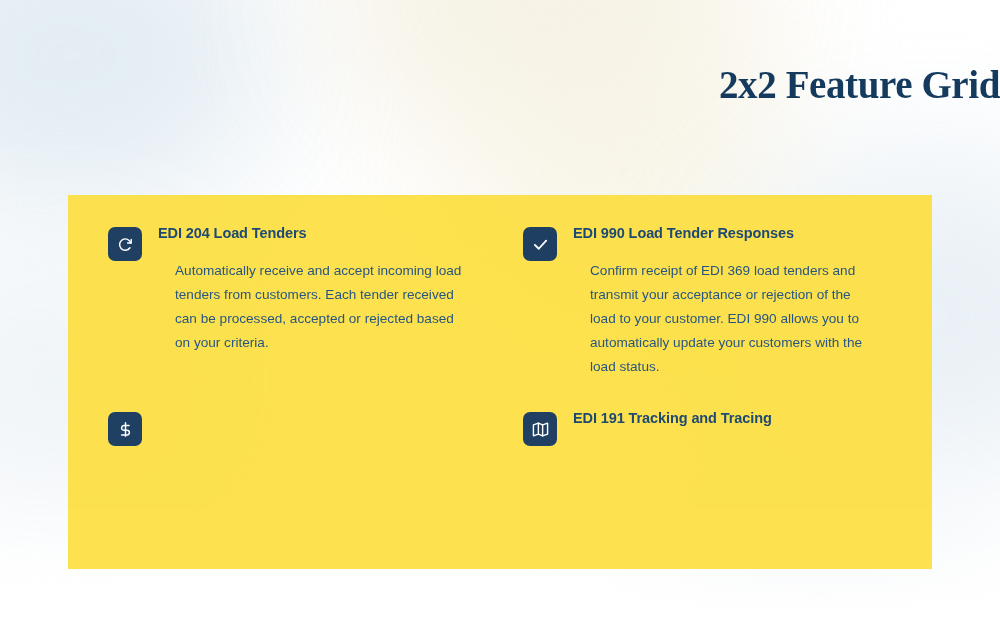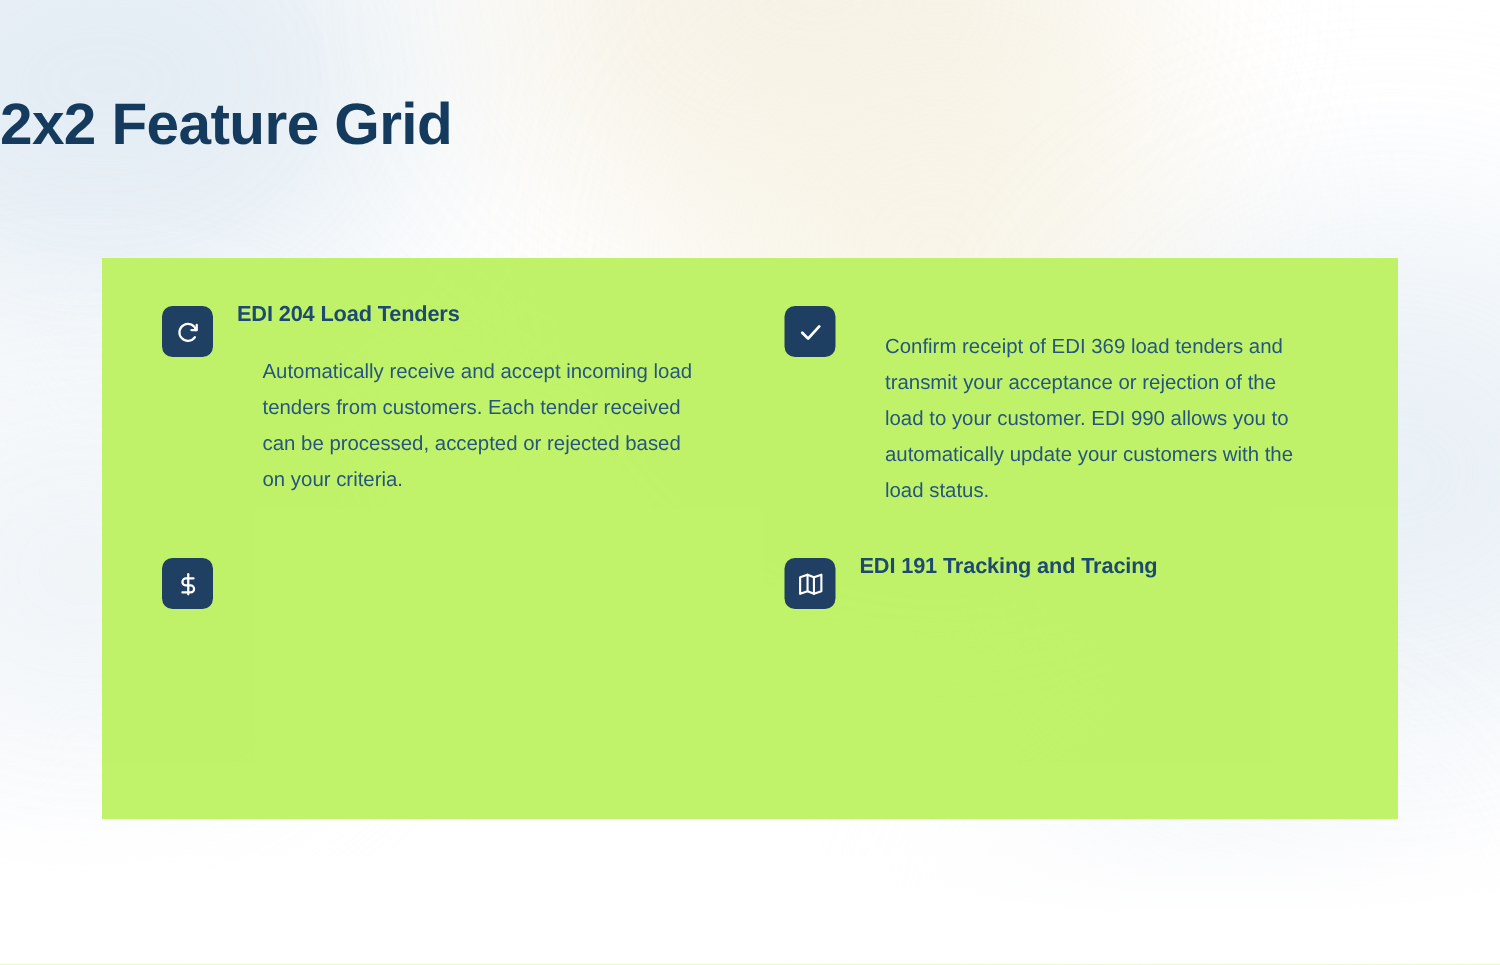--- a/index.html
+++ b/index.html
@@ -72,37 +72,38 @@
 
   .page {
     position: relative;
     z-index: 1;
     width: 1000px;
     height: 643px;
   }
 
   
   .title {
-    text-align: left;
+    text-align: right;
     color: #143a5e;
     font-size: 39px;
     font-weight: bold;
     letter-spacing: -0.4px;
     margin: 0;
     padding-top: 62px;
+    font-family: Liberation Serif, serif;
   }
 
   
   .panel {
     position: absolute;
     left: 68px;
-    top: 172px;
+    top: 195px;
     width: 864px;
     height: 374px;
-    background: #bef264;
+    background: #fde047;
     opacity: .96;
   }
 
   .grid {
     position: absolute;
     inset: 0;
     display: grid;
     grid-template-columns: 1fr 1fr;
     grid-template-rows: 1fr 1fr;
     padding: 30px 36px 30px 40px;
@@ -182,20 +183,21 @@
         </div>
       </div>
 
       <div class="feature col-right">
         <div class="icon-box">
           <svg width="17" height="17" viewBox="0 0 24 24" fill="none" stroke="#ffffff" stroke-width="2.6" stroke-linecap="round" stroke-linejoin="round">
             <polyline points="4 12.5 9.5 18 20 6.5"></polyline>
           </svg>
         </div>
         <div class="ftext">
+          <p class="ftitle">EDI 990 Load Tender Responses</p>
           <p class="fbody">Confirm receipt of EDI 369 load tenders and transmit your acceptance or rejection of the load to your customer. EDI 990 allows you to automatically update your customers with the load status.</p>
         </div>
       </div>
 
       <div class="feature col-left">
         <div class="icon-box">
           <svg width="17" height="17" viewBox="0 0 24 24" fill="none" stroke="#ffffff" stroke-width="2.1" stroke-linecap="round" stroke-linejoin="round">
             <line x1="12" y1="2.5" x2="12" y2="21.5"></line>
             <path d="M17 6.5H9.8a3.3 3.3 0 0 0 0 6.6h4.4a3.3 3.3 0 0 1 0 6.6H6.5"></path>
           </svg>

